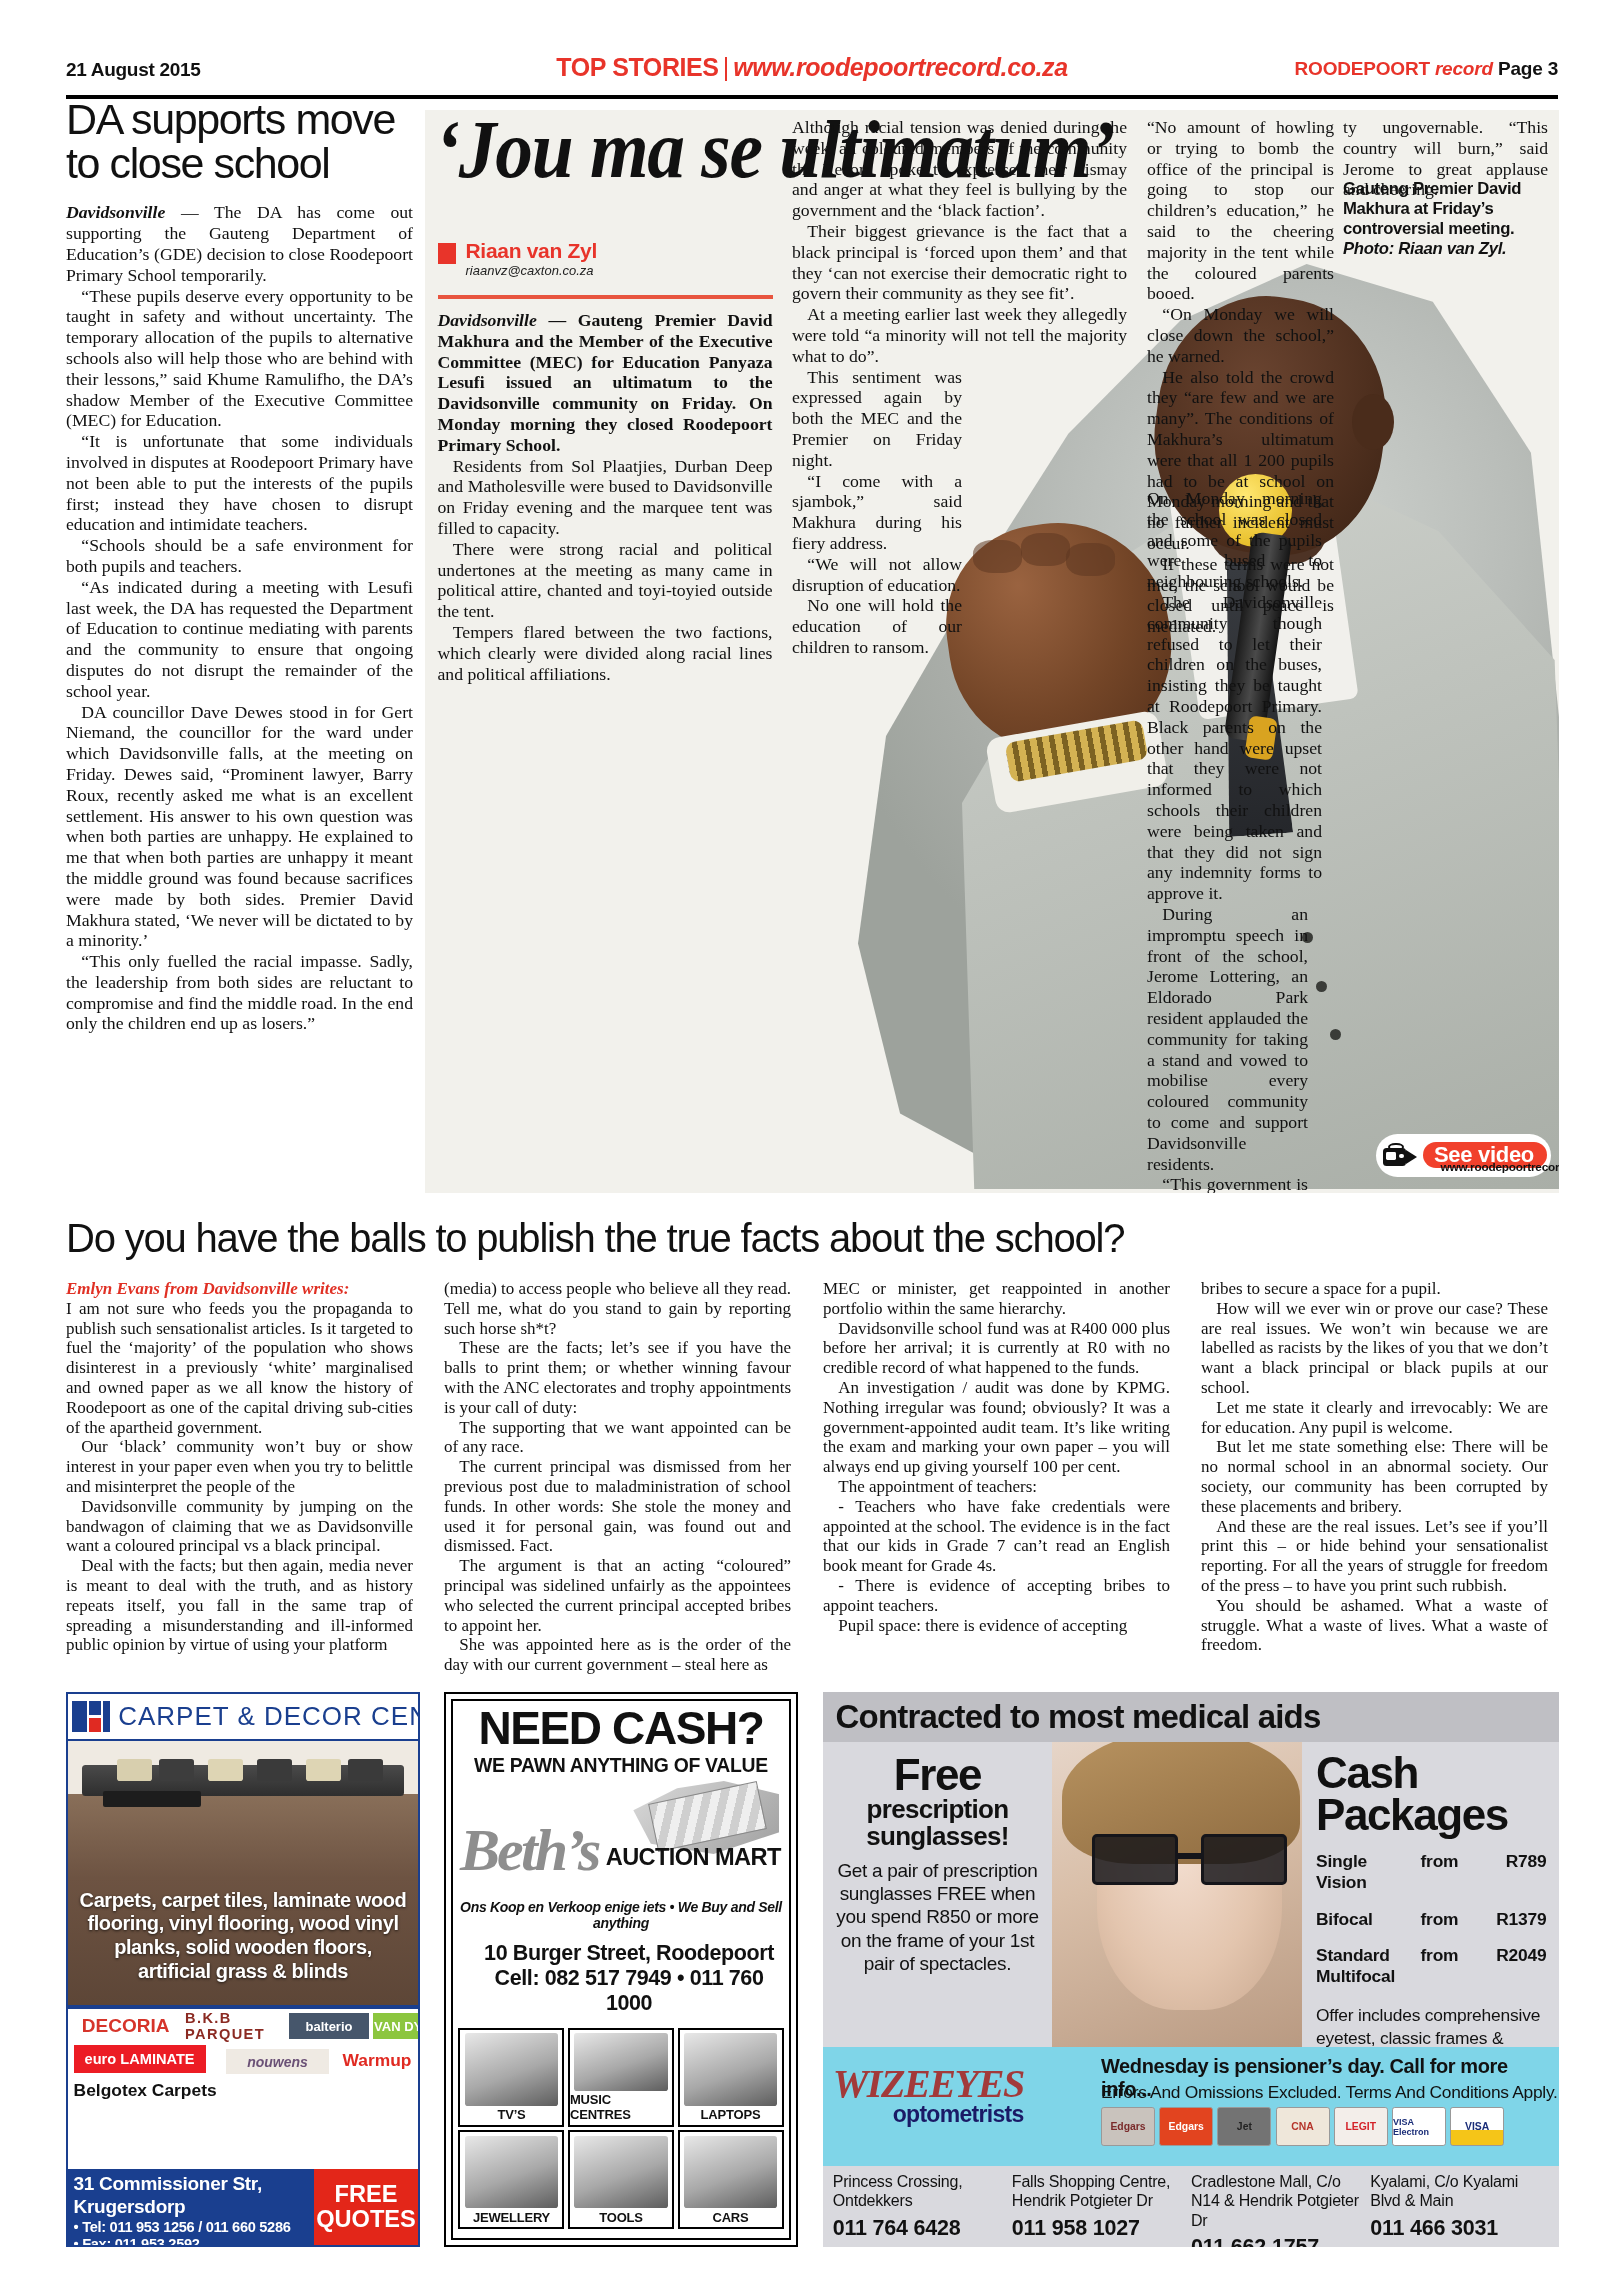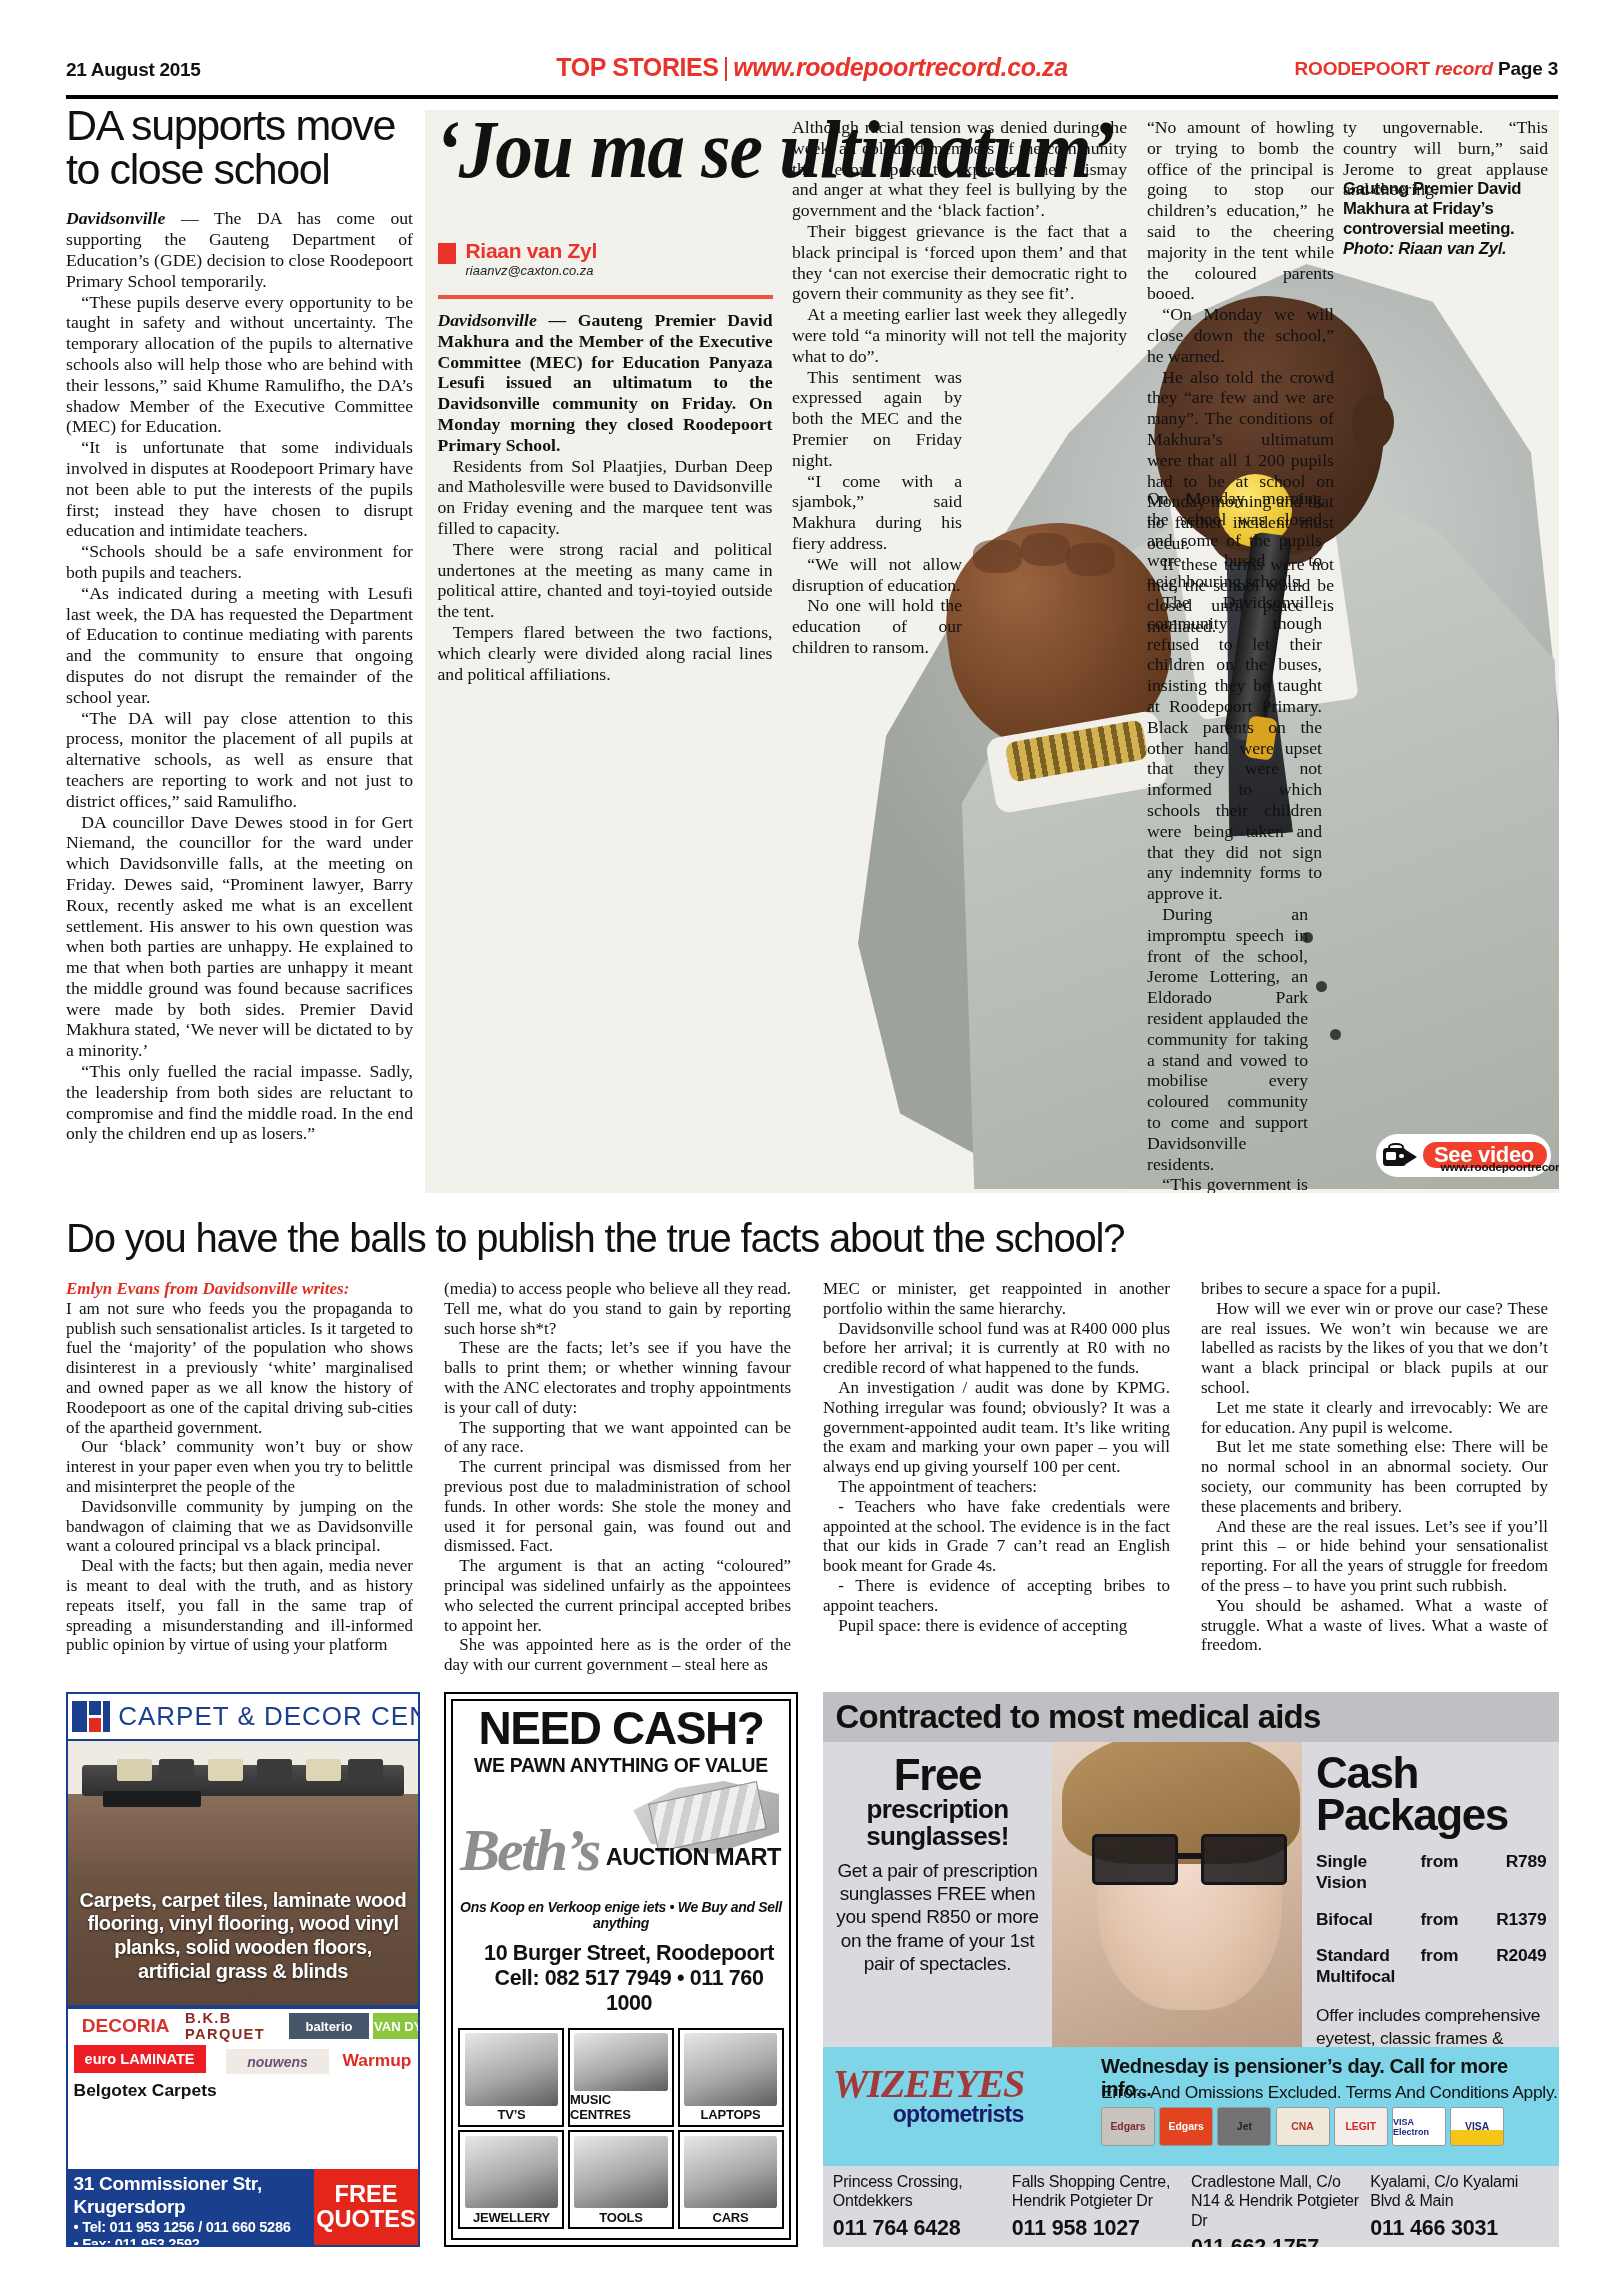--- a/index.html
+++ b/index.html
@@ -23,21 +23,21 @@
   .mh-center .pipe { color:#e8342a; font-weight:400; padding:0 4.2px; }
   .mh-center .url { font-style:italic; }
   .mh-right { position:absolute; right:0; top:5.6px; font-family:"Liberation Sans",sans-serif;
               font-size:19px; white-space:nowrap; letter-spacing:-0.2px; }
   .mh-right .brand { color:#e8342a; font-weight:700; }
   .mh-right .brand .it { font-style:italic; }
   .mh-right .pg { color:#111; font-weight:700; }
   .mh-rule { position:absolute; left:66px; top:95px; width:1492px; height:4.2px; background:#000; }
 
   
-  .side-story { position:absolute; left:66px; top:104px; width:347px; }
+  .side-story { position:absolute; left:66px; top:98px; width:347px; }
   .side-head { font-family:"Liberation Sans",sans-serif; font-weight:400; font-size:43px;
                line-height:1.02; letter-spacing:-1.4px; color:#111; }
   .side-body { margin-top:16.7px; font-size:17.7px; line-height:1.175; text-align:justify;
                font-family:"Liberation Serif", serif; }
   .side-body p { text-indent:15.3px; }
   .side-body p:first-child { text-indent:0; }
   .side-body .loc { font-weight:700; font-style:italic; }
 
   
   .main-block { position:absolute; left:425px; top:110px; width:1134px; height:1083px;
@@ -293,21 +293,20 @@
   <div class="mh-rule"></div>
 
   <div class="side-story">
     <div class="side-head">DA supports move to close school</div>
     <div class="side-body">
       <p><span class="loc">Davidsonville</span> <span>— The DA has come out supporting the Gauteng Department of Education’s (GDE) decision to close Roodepoort Primary School temporarily.</span></p>
       <p>“These pupils deserve every opportunity to be taught in safety and without uncertainty. The temporary allocation of the pupils to alternative schools also will help those who are behind with their lessons,” said Khume Ramulifho, the DA’s shadow Member of the Executive Committee (MEC) for Education.</p>
       <p>“It is unfortunate that some individuals involved in disputes at Roodepoort Primary have not been able to put the interests of the pupils first; instead they have chosen to disrupt education and intimidate teachers.</p>
       <p>“Schools should be a safe environment for both pupils and teachers.</p>
       <p>“As indicated during a meeting with Lesufi last week, the DA has requested the Department of Education to continue mediating with parents and the community to ensure that ongoing disputes do not disrupt the remainder of the school year.</p>
-      <p>“The DA will pay close attention to this process, monitor the placement of all pupils at alternative schools, as well as ensure that teachers are reporting to work and not just to district offices,” said Ramulifho.</p>
       <p>DA councillor Dave Dewes stood in for Gert Niemand, the councillor for the ward under which Davidsonville falls, at the meeting on Friday. Dewes said, “Prominent lawyer, Barry Roux, recently asked me what is an excellent settlement. His answer to his own question was when both parties are unhappy. He explained to me that when both parties are unhappy it meant the middle ground was found because sacrifices were made by both sides. Premier David Makhura stated, ‘We never will be dictated to by a minority.’</p>
       <p>“This only fuelled the racial impasse. Sadly, the leadership from both sides are reluctant to compromise and find the middle road. In the end only the children end up as losers.”</p>
     </div>
   </div>
 
   <div class="main-block">
 
     <div class="main-head">‘Jou ma se ultimatum’</div>
 
     <div class="byline">

